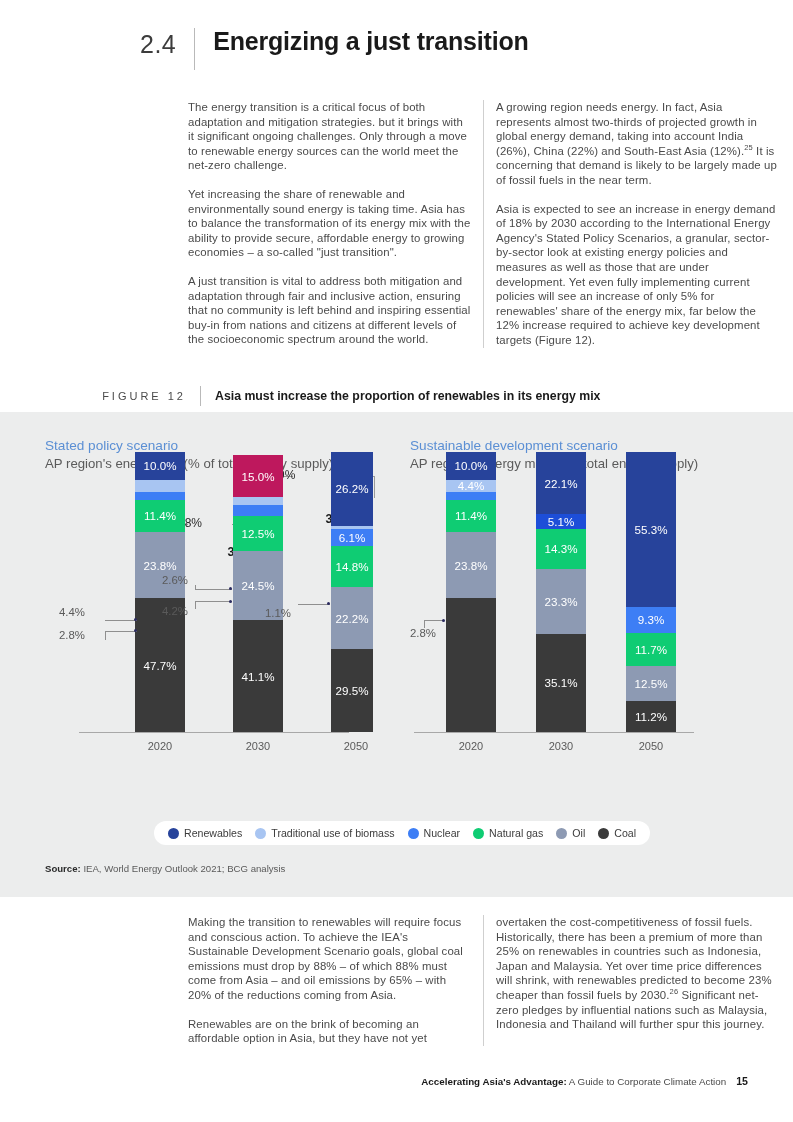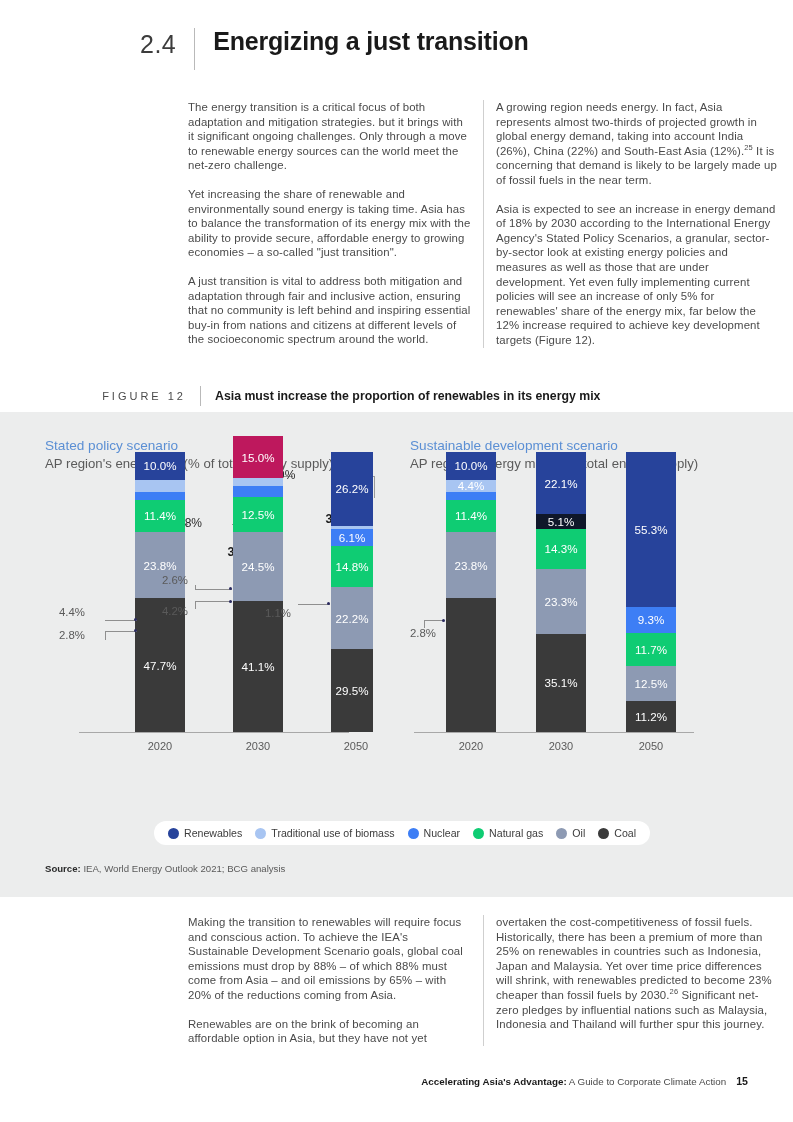--- a/index.html
+++ b/index.html
@@ -178,21 +178,21 @@
             <span>15.0%</span>
           </div>
         <div class="seg" style="height:7.3px;background:#a8c5f2;"></div>
         <div class="seg" style="height:11.8px;background:#3d7ef5;"></div>
         <div class="seg" style="height:35.0px;background:#0fcc73;">
             <span>12.5%</span>
           </div>
         <div class="seg" style="height:68.6px;background:#8d9ab3;">
             <span>24.5%</span>
           </div>
-        <div class="seg dark" style="height:131px;background:#3a3a3a;">
+        <div class="seg dark" style="height:112px;background:#3a3a3a;">
             <span>41.1%</span>
           </div>
       </div>
       <div class="callout" style="left:117px;top:162px;">2.6%</div>
       <div class="lead" style="left:150px;top:177px;width:37px;height:1px;"></div>
       <div class="lead" style="left:150px;top:173px;width:1px;height:5px;"></div>
       <div class="dot" style="left:184px;top:175px;"></div>
       <div class="callout" style="left:117px;top:193px;">4.2%</div>
       <div class="lead" style="left:150px;top:189px;width:37px;height:1px;"></div>
       <div class="lead" style="left:150px;top:189px;width:1px;height:8px;"></div>
@@ -250,21 +250,21 @@
       </div>
       <div class="callout" style="left:0px;top:215px;">2.8%</div>
       <div class="lead" style="left:14px;top:208px;width:20px;height:1px;"></div>
       <div class="lead" style="left:14px;top:208px;width:1px;height:8px;"></div>
       <div class="dot" style="left:32px;top:207px;"></div>
 
       <div class="bar" style="left:126px;bottom:100px;width:50px;">
         <div class="seg" style="height:61.9px;background:#27439b;">
             <span>22.1%</span>
           </div>
-        <div class="seg" style="height:14.3px;background:#0f172a;">
+        <div class="seg" style="height:14.3px;background:#1d4ed8;">
             <span>5.1%</span>
           </div>
         <div class="seg" style="height:40.0px;background:#0fcc73;">
             <span>14.3%</span>
           </div>
         <div class="seg" style="height:65.2px;background:#8d9ab3;">
             <span>23.3%</span>
           </div>
         <div class="seg dark" style="height:98.3px;background:#3a3a3a;">
             <span>35.1%</span>

